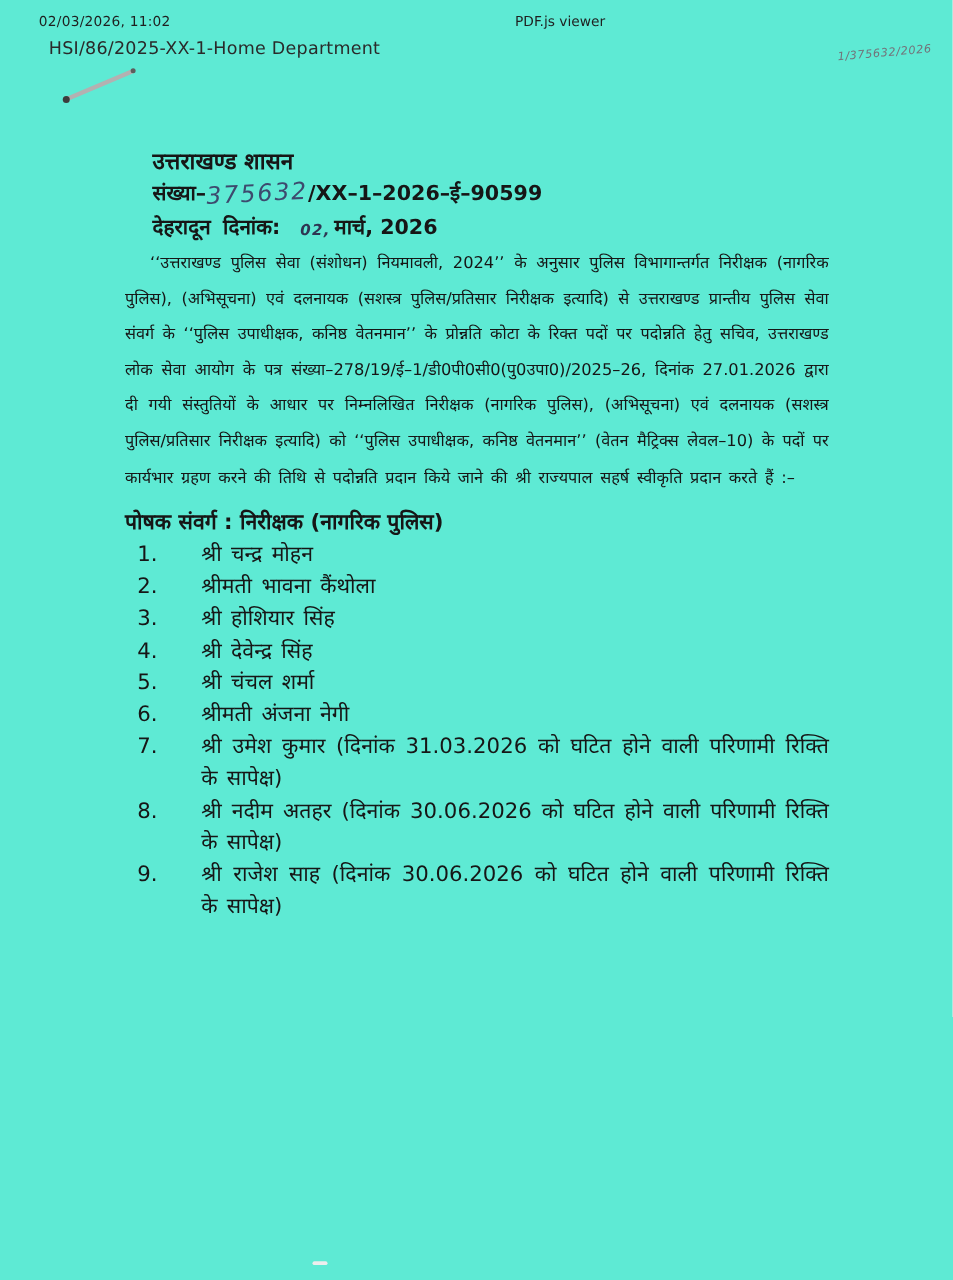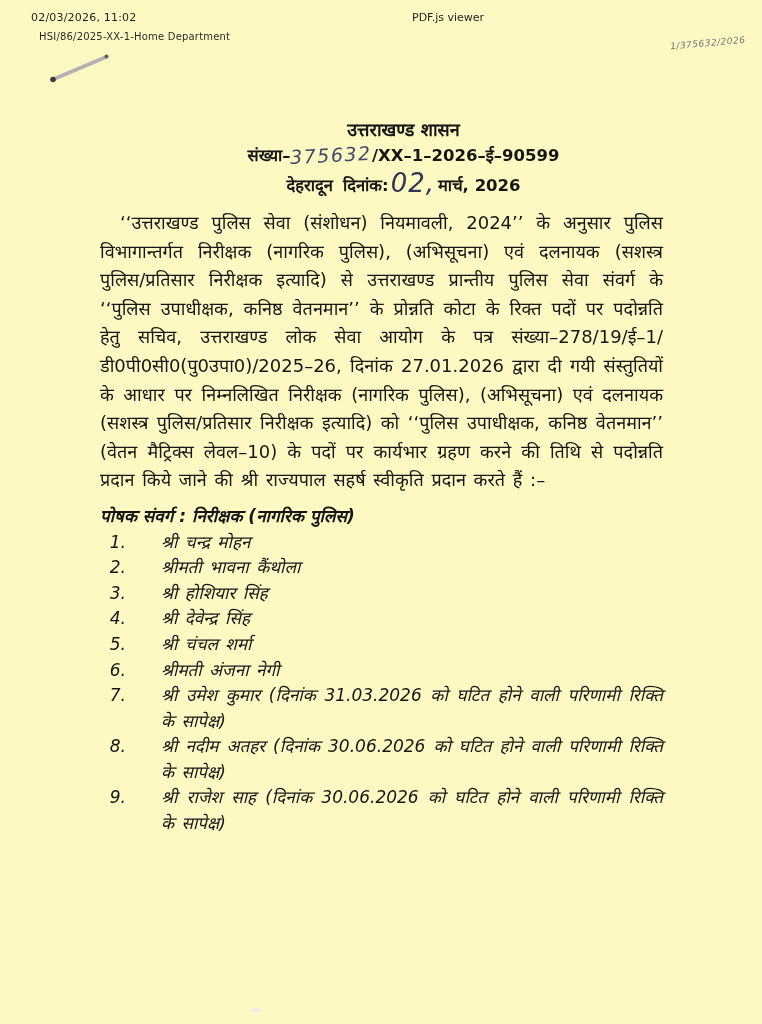--- a/index.html
+++ b/index.html
@@ -1,73 +1,72 @@
 <!DOCTYPE html>
 <html><head>
 <meta charset="utf-8">
 <style>
   * { margin:0; padding:0; box-sizing:border-box; }
   html,body { background:#e9e9e9; }
   body { font-family:"DejaVu Sans","Liberation Sans",sans-serif; }
   .page {
     position:relative; width:762px; height:1024px; margin:0 auto;
-    background:#fef9c3; color:#1a1a1a; overflow:hidden;
+    background:#5eead4; color:#1a1a1a; overflow:hidden;
   }
 
   
   .print-datetime {
     position:absolute; left:31px; top:11px;
     font-size:11px; color:#1f1f1f; letter-spacing:0.2px;
   }
   .viewer-title {
     position:absolute; left:412px; top:11px;
     font-size:11px; color:#1f1f1f;
   }
   .file-reference {
     position:absolute; left:39px; top:31px;
-    font-size:10px; color:#2a2a2a; letter-spacing:0.2px;
+    font-size:14px; color:#2a2a2a; letter-spacing:0.2px;
   }
   .handwritten-file-no {
     position:absolute; left:670px; top:38px;
     font-size:9px; font-style:italic; color:#73737a;
     transform:rotate(-5deg); letter-spacing:0.5px; white-space:nowrap;
   }
   .pen-stroke { position:absolute; left:42px; top:48px; }
   .scan-smudge {
     position:absolute; left:250px; top:1009px; width:12px; height:3px;
     background:#ededed; border-radius:2px;
   }
 
   
   .doc {
     position:absolute; left:100px; top:118px; width:563px; color:#161616;
   }
-  .letterhead { text-align:center; transform:translateX(22px); white-space:nowrap; }
+  .letterhead { text-align:left; transform:translateX(22px); white-space:nowrap; }
   .gov-title   { font-size:18px; font-weight:bold; line-height:23px; }
   .section-title { font-size:17px; font-weight:bold; line-height:24px; }
   .number-line { font-size:16.5px; font-weight:bold; line-height:26px; }
   .date-line   { font-size:16.5px; font-weight:bold; line-height:27px; }
   .hw-blue {
     display:inline-block; font-size:19px; font-weight:normal; font-style:italic;
     color:#3d4a6e; letter-spacing:1.5px; transform:rotate(-3deg) translateY(1px);
   }
   .hw-dark {
-    display:inline-block; font-size:26px; font-weight:normal; font-style:italic;
+    display:inline-block; font-size:12px; font-weight:bold; font-style:italic;
     color:#2e3653; letter-spacing:1px; transform:translateY(1px);
-    margin:0 3px 0 2px;
+    margin:0 3px 0 16px;
   }
   .sp { display:inline-block; width:10px; }
 
   .paragraph {
-    margin-top:10px;
-    font-size:18px; line-height:28.6px;
+    font-size:13px; line-height:28.6px;
     text-align:justify; text-indent:20px; word-spacing:2px;
   }
 
-  .roster { margin-top:9px; font-size:17px; line-height:25.6px;font-style:italic; }
+  .roster { margin-top:9px; font-size:17px; line-height:25.6px; }
   .roster-heading { font-weight:bold; }
   .roster-item { display:flex; align-items:flex-start; }
   .roster-item .num { flex:none; width:31px; text-align:right; padding-right:5px; }
   .roster-item .txt { flex:1; text-align:justify; word-spacing:2px;margin-left:30px; }
 </style>
 </head>
 <body>
 
 <div class="page">
 

